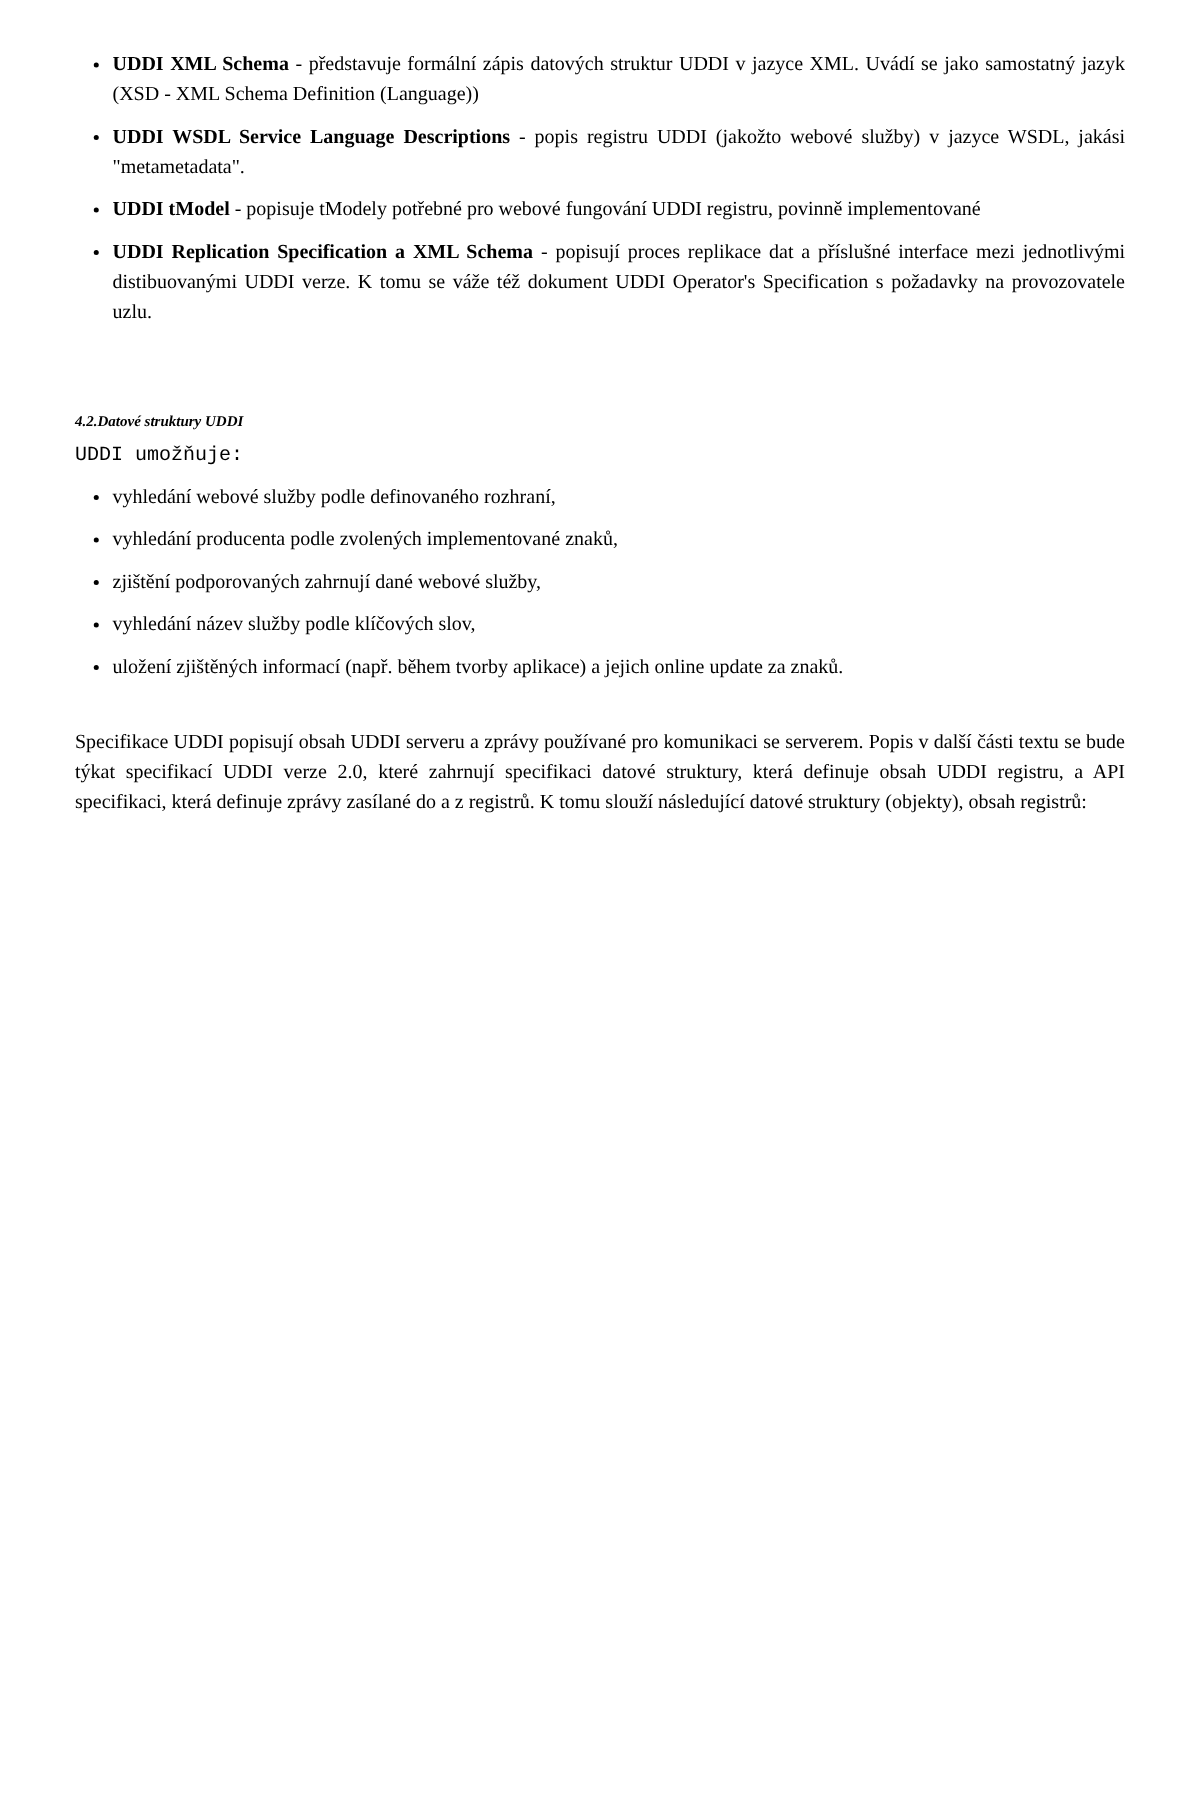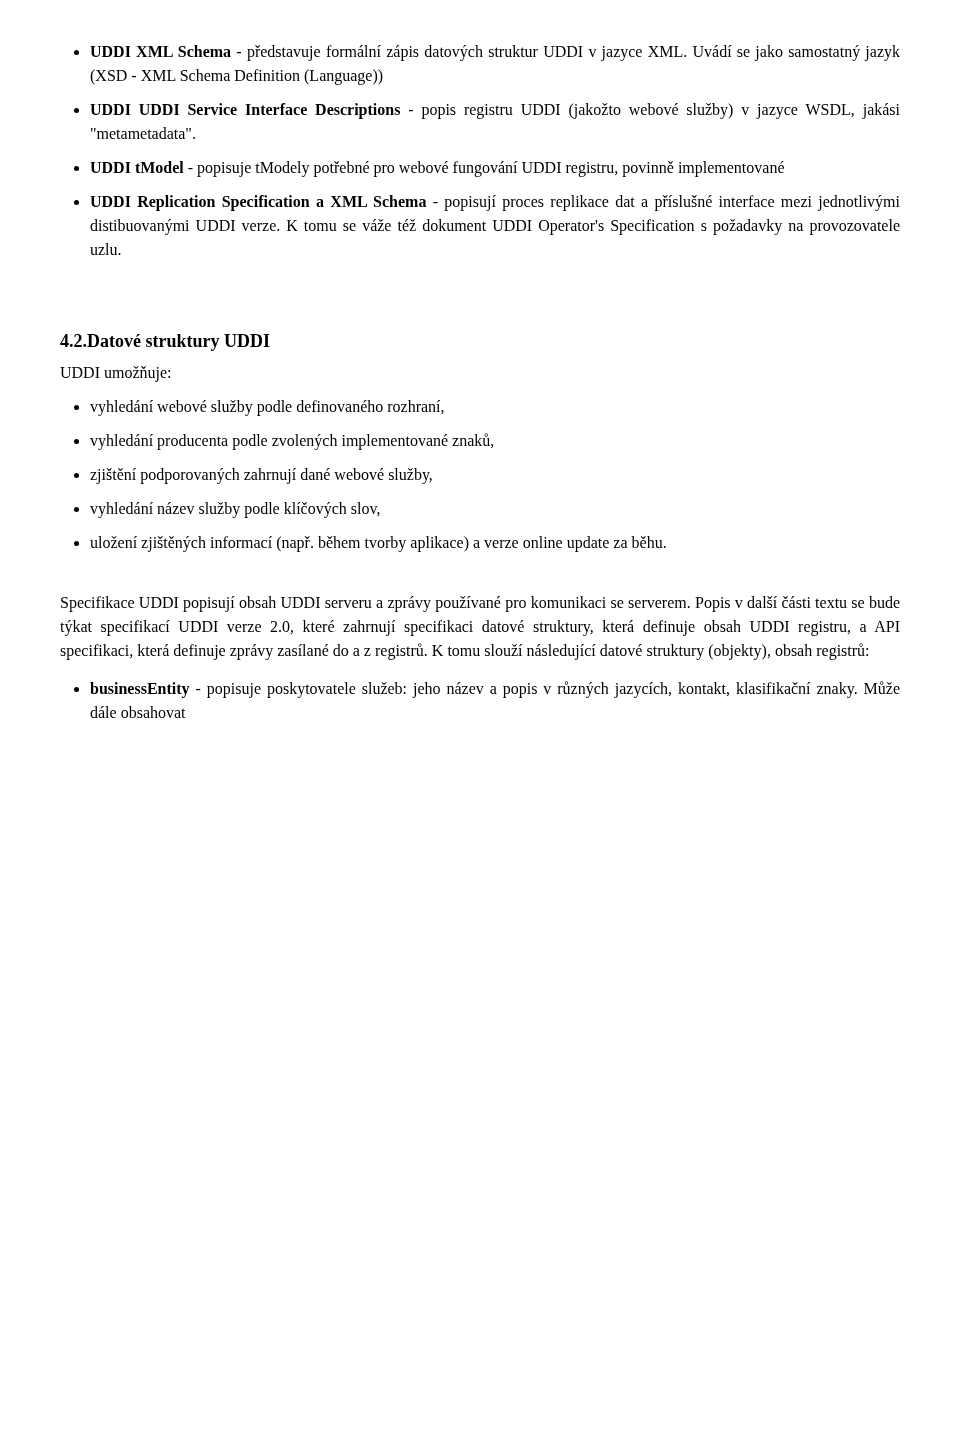--- a/index.html
+++ b/index.html
@@ -34,28 +34,30 @@
       margin-bottom: 10px;
       text-align: justify;
     }
 
     p {
       text-align: justify;
       margin-bottom: 14px;
     }
 
     .section-heading {
+      font-style: italic;
       font-weight: bold;
-      font-size: 18px;
+      font-size: 12px;
       margin-bottom: 6px;
       margin-top: 30px;
     }
 
     .section-subtext {
       margin-bottom: 10px;
+      font-family: Liberation Mono, monospace;
     }
 
     .bold {
       font-weight: bold;
     }
 
     .bullet-list {
       margin-bottom: 16px;
     }
 
@@ -72,21 +74,21 @@
 
 <div class="content-area">
 
   <ul class="bullet-list">
 
     <li>
       <span class="bold">UDDI XML Schema</span><span> - představuje formální zápis datových struktur UDDI v jazyce XML. Uvádí se jako samostatný jazyk (XSD - XML Schema Definition (Language))</span>
     </li>
 
     <li>
-      <span class="bold">UDDI UDDI Service Interface Descriptions</span><span> - popis registru UDDI (jakožto webové služby) v jazyce WSDL, jakási "metametadata".</span>
+      <span class="bold">UDDI WSDL Service Language Descriptions</span><span> - popis registru UDDI (jakožto webové služby) v jazyce WSDL, jakási "metametadata".</span>
     </li>
 
     <li>
       <span class="bold">UDDI tModel</span><span> - popisuje tModely potřebné pro webové fungování UDDI registru, povinně implementované</span>
     </li>
 
     <li>
       <span class="bold">UDDI Replication Specification a XML Schema</span><span> - popisují proces replikace dat a příslušné interface mezi jednotlivými distibuovanými UDDI verze. K tomu se váže též dokument UDDI Operator's Specification s požadavky na provozovatele uzlu.</span>
     </li>
 
@@ -110,30 +112,23 @@
 
     <li>
       <span>zjištění podporovaných zahrnují dané webové služby,</span>
     </li>
 
     <li>
       <span>vyhledání název služby podle klíčových slov,</span>
     </li>
 
     <li>
-      <span>uložení zjištěných informací (např. během tvorby aplikace) a verze online update za běhu.</span>
+      <span>uložení zjištěných informací (např. během tvorby aplikace) a jejich online update za znaků.</span>
     </li>
 
   </ul>
 
   <div class="spacer"></div>
 
   <p>Specifikace UDDI popisují obsah UDDI serveru a zprávy používané pro komunikaci se serverem. Popis v další části textu se bude týkat specifikací UDDI verze 2.0, které zahrnují specifikaci datové struktury, která definuje obsah UDDI registru, a API specifikaci, která definuje zprávy zasílané do a z registrů. K tomu slouží následující datové struktury (objekty), obsah registrů:</p>
 
-  <ul class="bullet-list">
-
-    <li>
-      <span class="bold">businessEntity</span><span> - popisuje poskytovatele služeb: jeho název a popis v různých jazycích, kontakt, klasifikační znaky. Může dále obsahovat</span>
-    </li>
-
-  </ul>
 
 </div>
 
 </body></html>

